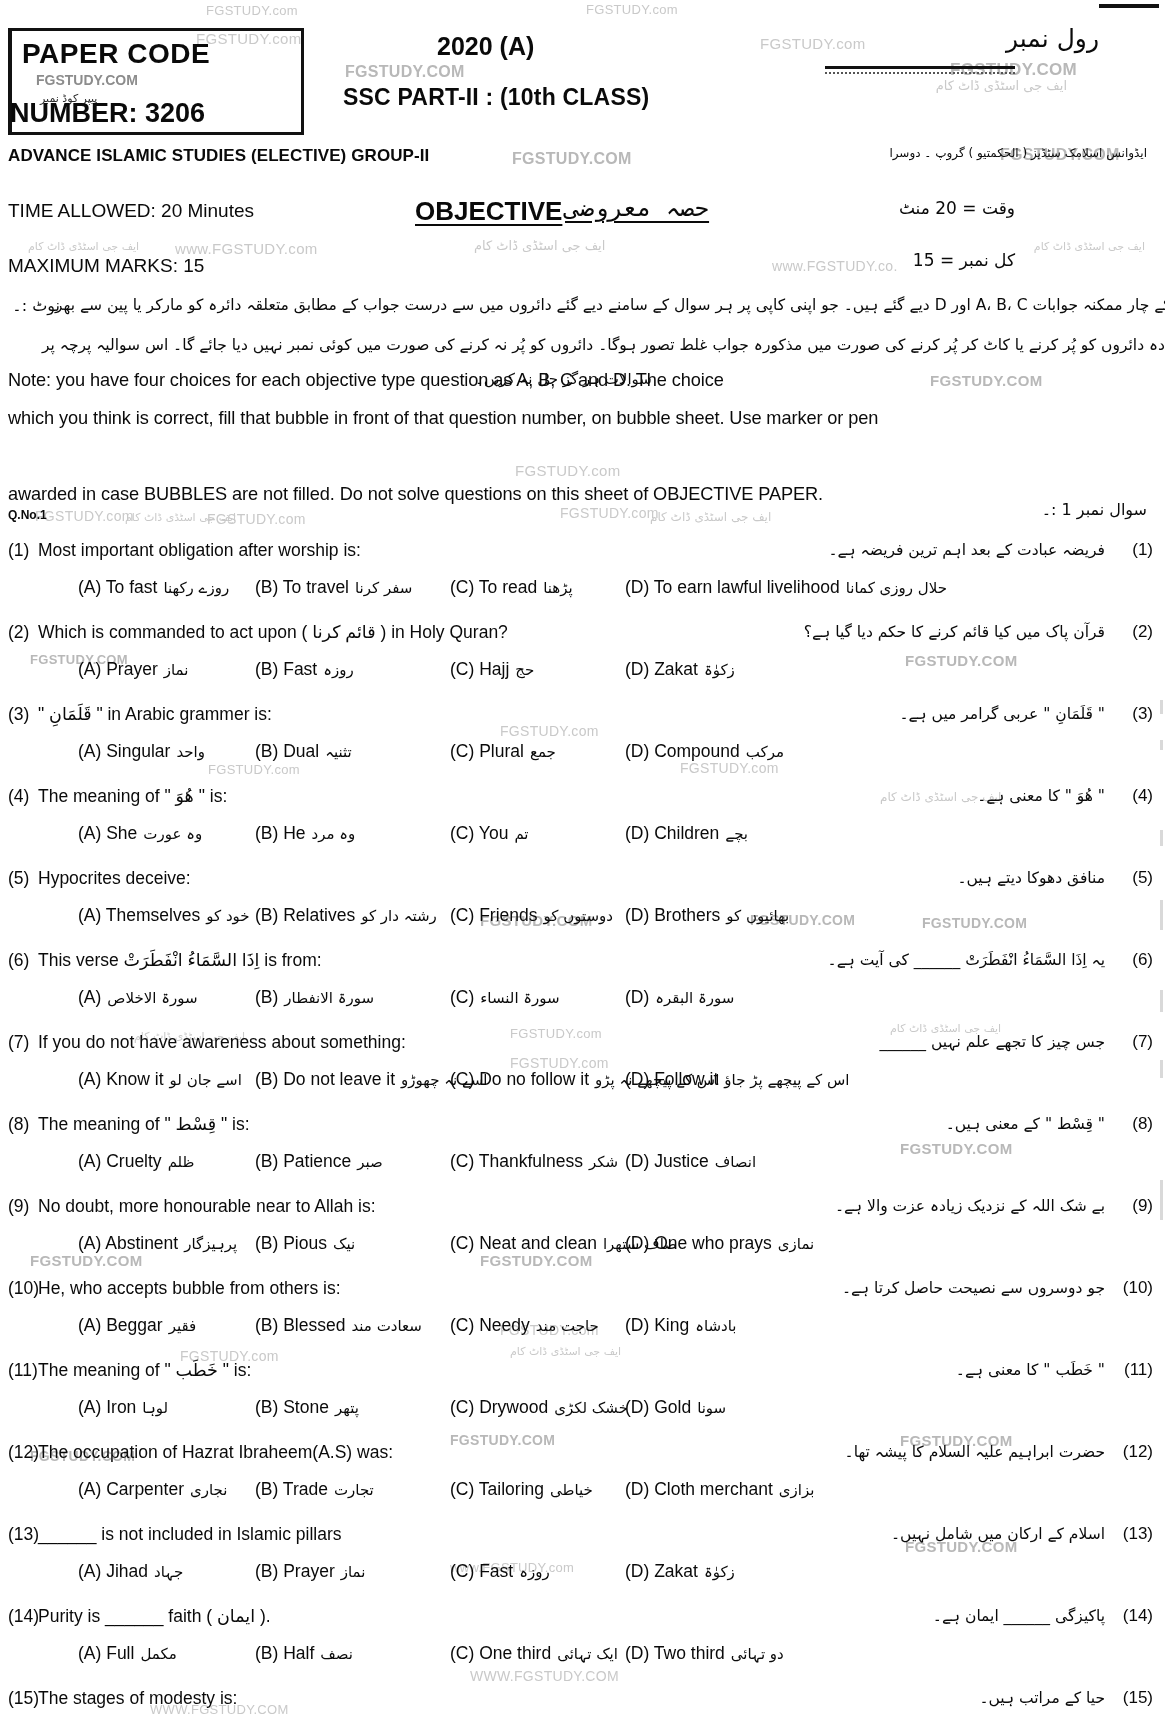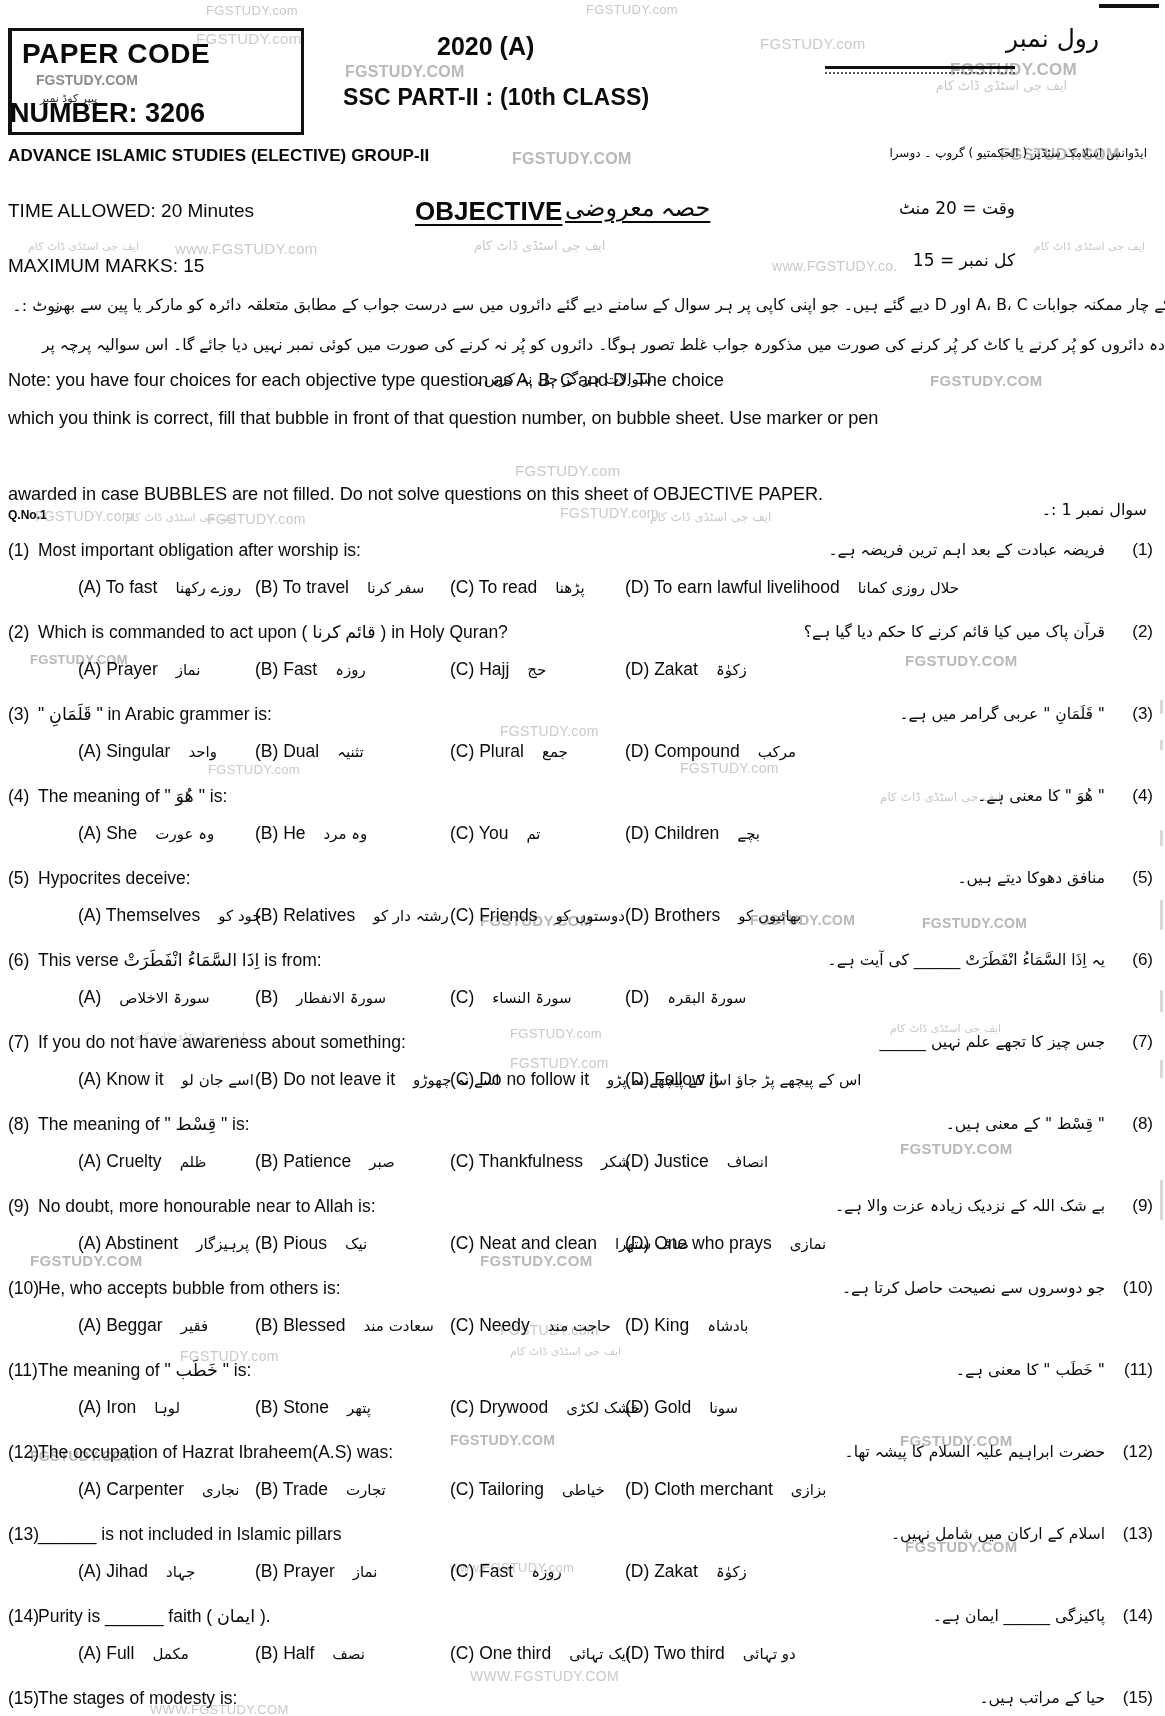--- a/index.html
+++ b/index.html
@@ -48,21 +48,21 @@
   .corner-mark{position:absolute;right:6px;top:4px;width:60px;border-top:4px solid #111;}
 
   
   .time{position:absolute;left:8px;top:200px;font-size:19px;}
   .maxmarks{position:absolute;left:8px;top:255px;font-size:19px;}
   .time-ur{position:absolute;right:150px;top:198px;font-size:17px;font-family:"DejaVu Sans",sans-serif;}
   .marks-ur{position:absolute;right:150px;top:250px;font-size:17px;font-family:"DejaVu Sans",sans-serif;}
   .objective{position:absolute;left:415px;top:196px;font-size:26px;font-weight:bold;
      text-decoration:underline;text-underline-offset:4px;}
   .objective-ur{position:absolute;left:565px;top:194px;font-size:24px;
-     font-family:Liberation Serif, serif;text-decoration:underline;text-underline-offset:5px;}
+     font-family:Liberation Mono, monospace;text-decoration:underline;text-underline-offset:5px;}
 
   
   .note-ur{position:absolute;font-family:"DejaVu Sans",sans-serif;direction:rtl;
      font-size:15.5px;white-space:nowrap;right:18px;}
   .note-lbl{position:absolute;right:1105px;font-family:"DejaVu Sans",sans-serif;font-size:16px;}
   .note-en{position:absolute;left:8px;font-size:18.2px;letter-spacing:-.1px;}
 
   
   .qno{position:absolute;left:8px;top:508px;font-size:12px;font-weight:bold;}
   .qno-ur{position:absolute;right:18px;top:500px;font-size:16px;font-family:"DejaVu Sans",sans-serif;}
@@ -71,21 +71,21 @@
   .qwrap{position:absolute;left:0;top:540px;width:1165px;}
   .qrow{position:relative;height:37px;}
   .qnum{position:absolute;left:8px;top:0;font-size:17.5px;}
   .qtext{position:absolute;left:38px;top:0;font-size:17.5px;}
   .qur{position:absolute;top:1px;font-size:15.5px;font-family:"DejaVu Sans",sans-serif;
        direction:rtl;white-space:nowrap;right:60px;}
   .qnum-r{position:absolute;right:12px;top:0;font-size:17px;}
 
   .orow{position:relative;height:45px;}
   .opt{position:absolute;top:0;font-size:17.5px;white-space:nowrap;}
-  .opt .ou{font-family:"DejaVu Sans",sans-serif;font-size:15px;padding-left:18px;}
+  .opt .ou{font-family:"DejaVu Sans",sans-serif;font-size:15px;padding-left:6px;}
   .o1{left:78px;} .o2{left:255px;} .o3{left:450px;} .o4{left:625px;}
 
   
   .edge{position:absolute;right:2px;width:3px;background:#d9d9d9;}
 </style>
 </head>
 <body>
 
 <div class="page">
 

